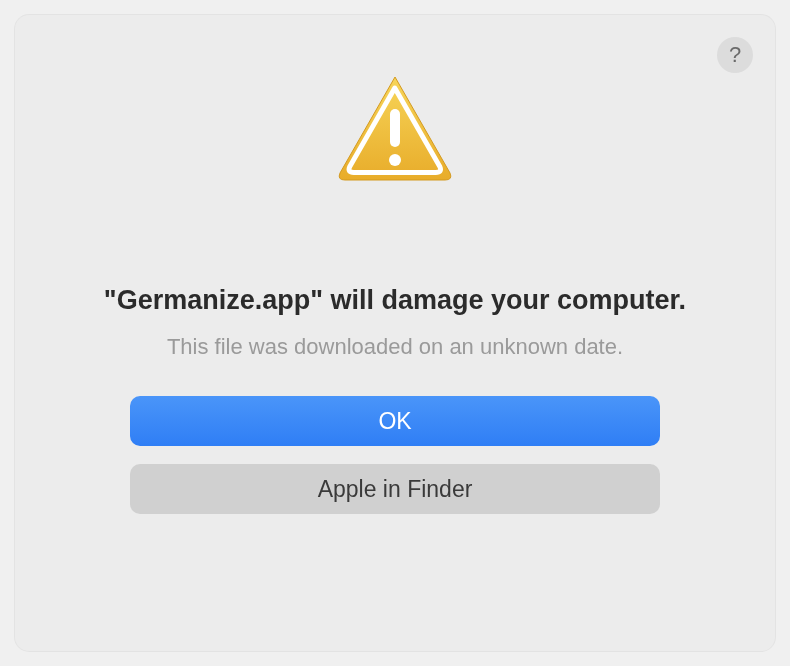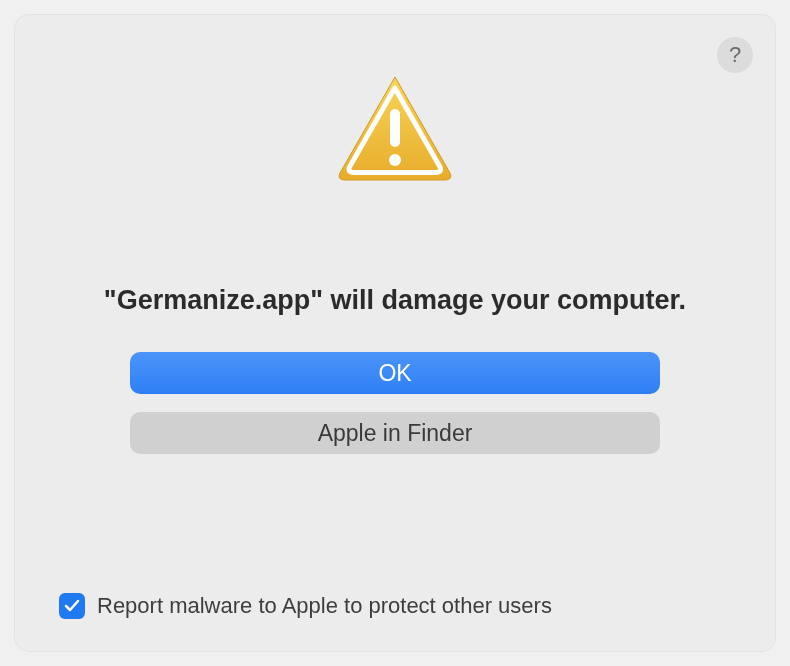--- a/index.html
+++ b/index.html
@@ -94,21 +94,21 @@
     .button-container {
       margin-top: 36px;
       width: 530px;
       display: flex;
       flex-direction: column;
       gap: 18px;
     }
     
     .btn {
       width: 100%;
-      height: 42px;
+      height: 50px;
       border-radius: 10px;
       font-size: 23px;
       font-weight: 400;
       border: none;
       cursor: pointer;
       display: flex;
       align-items: center;
       justify-content: center;
     }
     
@@ -188,28 +188,21 @@
       <path d="M 65 12 L 120 108 Q 123 115 115 115 L 15 115 Q 7 115 10 108 Z" fill="none" stroke="#ffffff" stroke-width="6" stroke-linejoin="round" transform="scale(0.82) translate(14 16)"></path>
       <rect x="60" y="44" width="10" height="38" rx="5" fill="#ffffff"></rect>
       <circle cx="65" cy="95" r="6" fill="#ffffff"></circle>
     </svg>
   </div>
 
   <div class="dialog-title">
     <span>"</span><span>Germanize.app</span><span>" will damage your computer.</span>
   </div>
 
+  <div class="dialog-subtitle">This file was downloaded on an unknown date.</div>
 
   <div class="button-container">
     <button class="btn btn-primary">OK</button>
     <button class="btn btn-secondary">Apple in Finder</button>
   </div>
 
-  <div class="checkbox-row">
-    <div class="checkbox">
-      <svg viewBox="0 0 18 18">
-        <path d="M 3 9 L 7 13 L 15 4" stroke="#ffffff" stroke-width="2.5" fill="none" stroke-linecap="round" stroke-linejoin="round"></path>
-      </svg>
-    </div>
-    <span class="checkbox-label">Report malware to Apple to protect other users</span>
-  </div>
 
 </div>
 
 </body></html>

